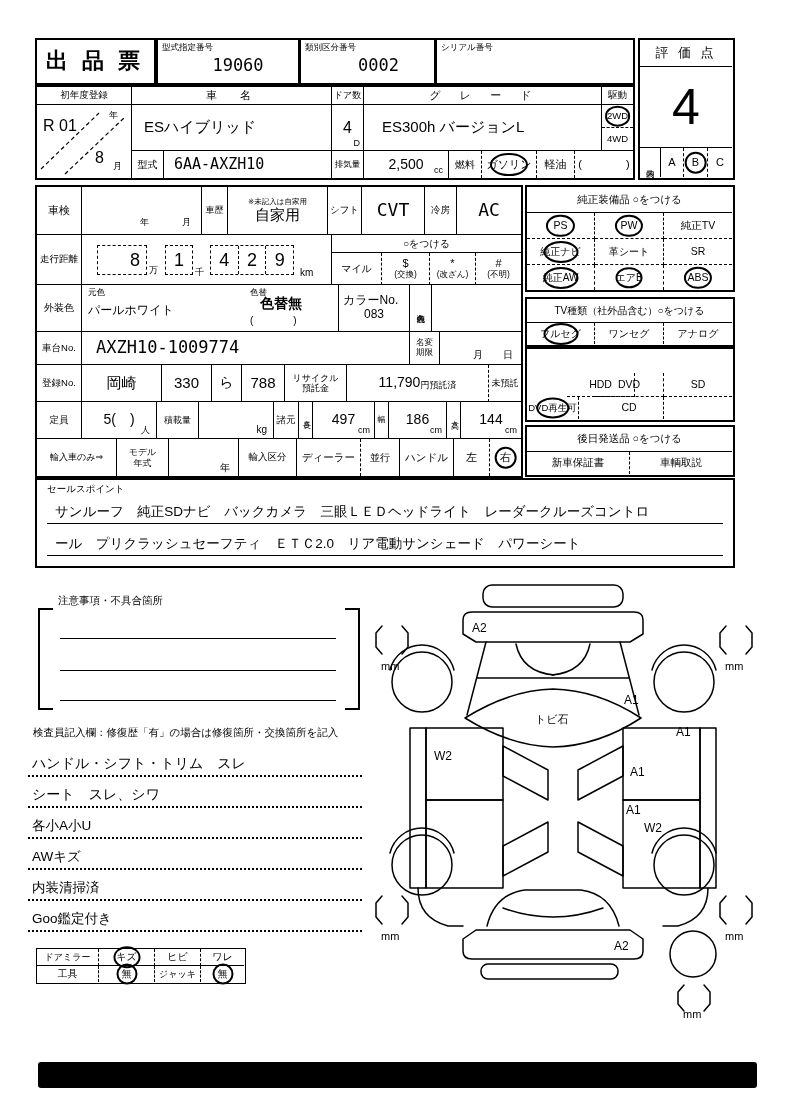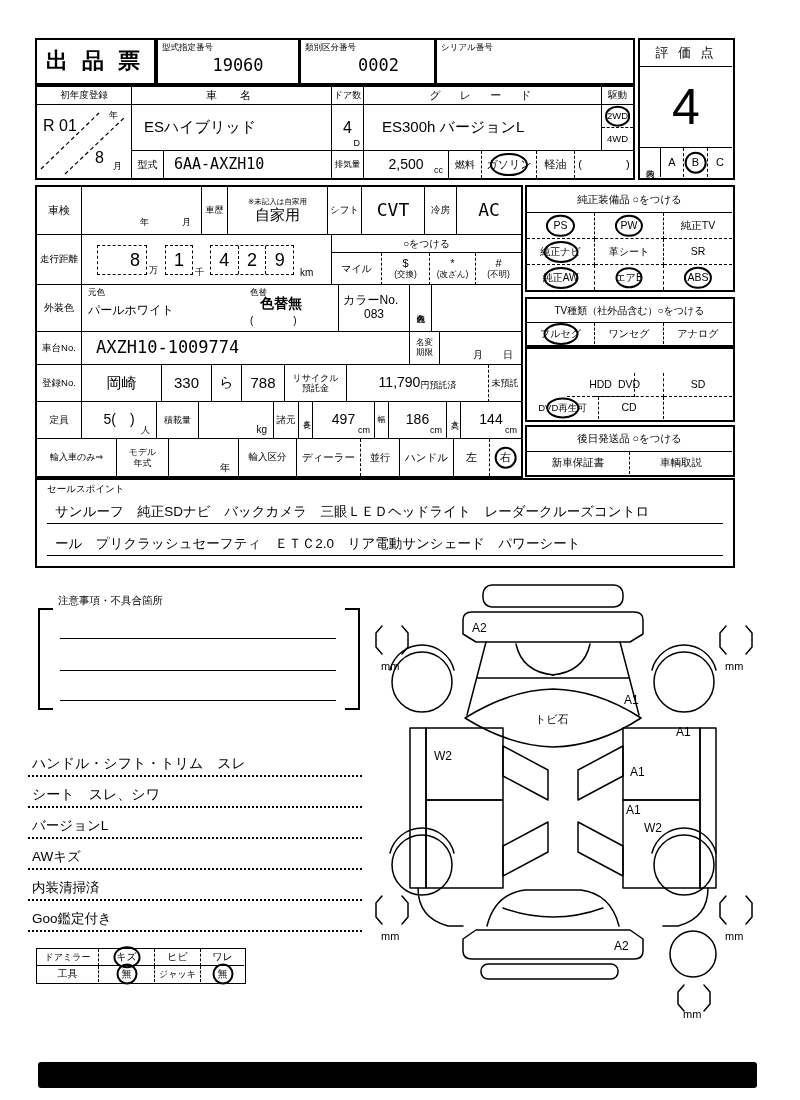--- a/index.html
+++ b/index.html
@@ -271,21 +271,21 @@
       <span class="circ c3">フルセグ</span>
       </div>
     <div class="cell brd" style="left:68px;top:24px;width:69px;height:21px;font-size:10px;">ワンセグ</div>
     <div class="cell" style="left:137px;top:24px;width:68px;height:21px;font-size:10px;">アナログ</div>
   </div>
 
   <div class="box" style="left:525px;top:347px;width:210px;height:75px;">
     <div class="cell brd bbd" style="left:0;top:24px;width:68px;height:24px;font-size:10.5px;margin-left:40px;">HDD</div>
     <div class="cell brd bbd" style="left:68px;top:24px;width:69px;height:24px;font-size:10.5px;">DVD</div>
     <div class="cell bbd" style="left:137px;top:24px;width:68px;height:24px;font-size:10.5px;">SD</div>
-    <div class="cell brd" style="left:0;top:48px;width:72px;height:22px;font-size:9.5px;">
+    <div class="cell brd" style="left:0;top:48px;width:52px;height:22px;font-size:9.5px;">
       <span class="circ c3">DVD再生可</span>
       </div>
     <div class="cell brd" style="left:68px;top:48px;width:69px;height:22px;font-size:10.5px;">CD</div>
     <div class="cell" style="left:137px;top:48px;width:68px;height:22px;"></div>
   </div>
 
   <div class="box" style="left:525px;top:425px;width:210px;height:52px;">
     <div class="cell bb" style="left:0;top:0;width:205px;height:25px;font-size:10.5px;">後日発送品 ○をつける</div>
     <div class="cell brd" style="left:0;top:25px;width:103px;height:22px;font-size:10.5px;">新車保証書</div>
     <div class="cell" style="left:103px;top:25px;width:102px;height:22px;font-size:10.5px;">車輌取説</div>
@@ -299,24 +299,25 @@
 
   <div class="abs" style="left:58px;top:594px;font-size:10.5px;">注意事項・不具合箇所</div>
   <div class="abs" style="left:38px;top:608px;width:15px;height:102px;border-left:2px solid #000;
        border-top:2px solid #000;border-bottom:2px solid #000;"></div>
   <div class="abs" style="left:345px;top:608px;width:15px;height:102px;border-right:2px solid #000;
        border-top:2px solid #000;border-bottom:2px solid #000;"></div>
   <div class="abs" style="left:60px;top:638px;width:276px;border-bottom:1.5px solid #000;"></div>
   <div class="abs" style="left:60px;top:670px;width:276px;border-bottom:1.5px solid #000;"></div>
   <div class="abs" style="left:60px;top:700px;width:276px;border-bottom:1.5px solid #000;"></div>
 
+  <div class="abs" style="left:33px;top:726px;font-size:10.5px;">検査員記入欄：修復歴「有」の場合は修復箇所・交換箇所を記入</div>
 
   <div class="ditem" style="left:28px;top:748px;width:334px;height:29px;font-size:14px;">ハンドル・シフト・トリム　スレ</div>
   <div class="ditem" style="left:28px;top:779px;width:334px;height:29px;font-size:14px;">シート　スレ、シワ</div>
-  <div class="ditem" style="left:28px;top:810px;width:334px;height:29px;font-size:13.5px;">バージョンL</div>
+  <div class="ditem" style="left:28px;top:810px;width:334px;height:29px;font-size:13.5px;">各小A小U</div>
   <div class="ditem" style="left:28px;top:841px;width:334px;height:29px;font-size:13.5px;">AWキズ</div>
   <div class="ditem" style="left:28px;top:872px;width:334px;height:29px;font-size:13.5px;">内装清掃済</div>
   <div class="ditem" style="left:28px;top:903px;width:334px;height:29px;font-size:13.5px;">Goo鑑定付き</div>
 
   <div class="abs" style="left:36px;top:948px;width:210px;height:36px;border:1.5px solid #000;">
     <div class="cell brd bb" style="left:0;top:0;width:62px;height:17px;font-size:9px;">ドアミラー</div>
     <div class="cell brd bb" style="left:62px;top:0;width:56px;height:17px;font-size:10px;">
       <span class="circ">キズ</span>
       </div>
     <div class="cell brd bb" style="left:118px;top:0;width:46px;height:17px;font-size:10px;">ヒビ</div>

